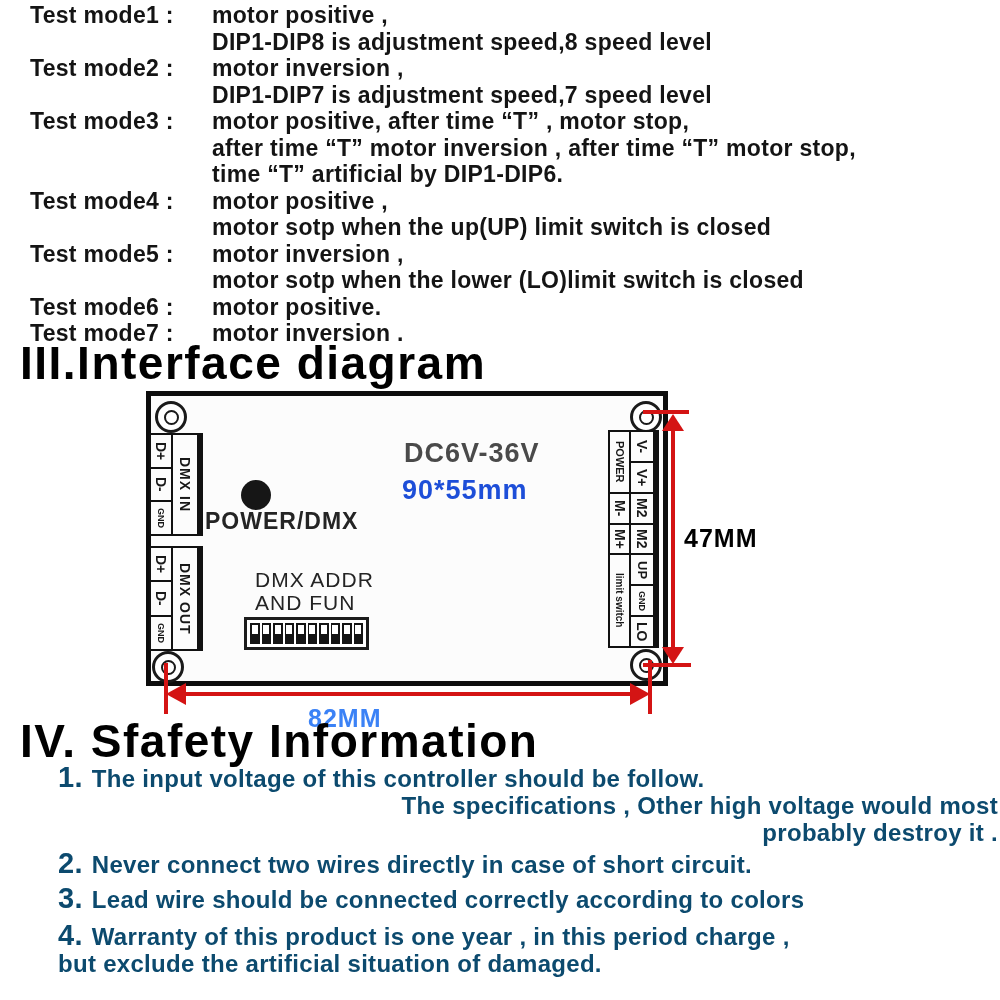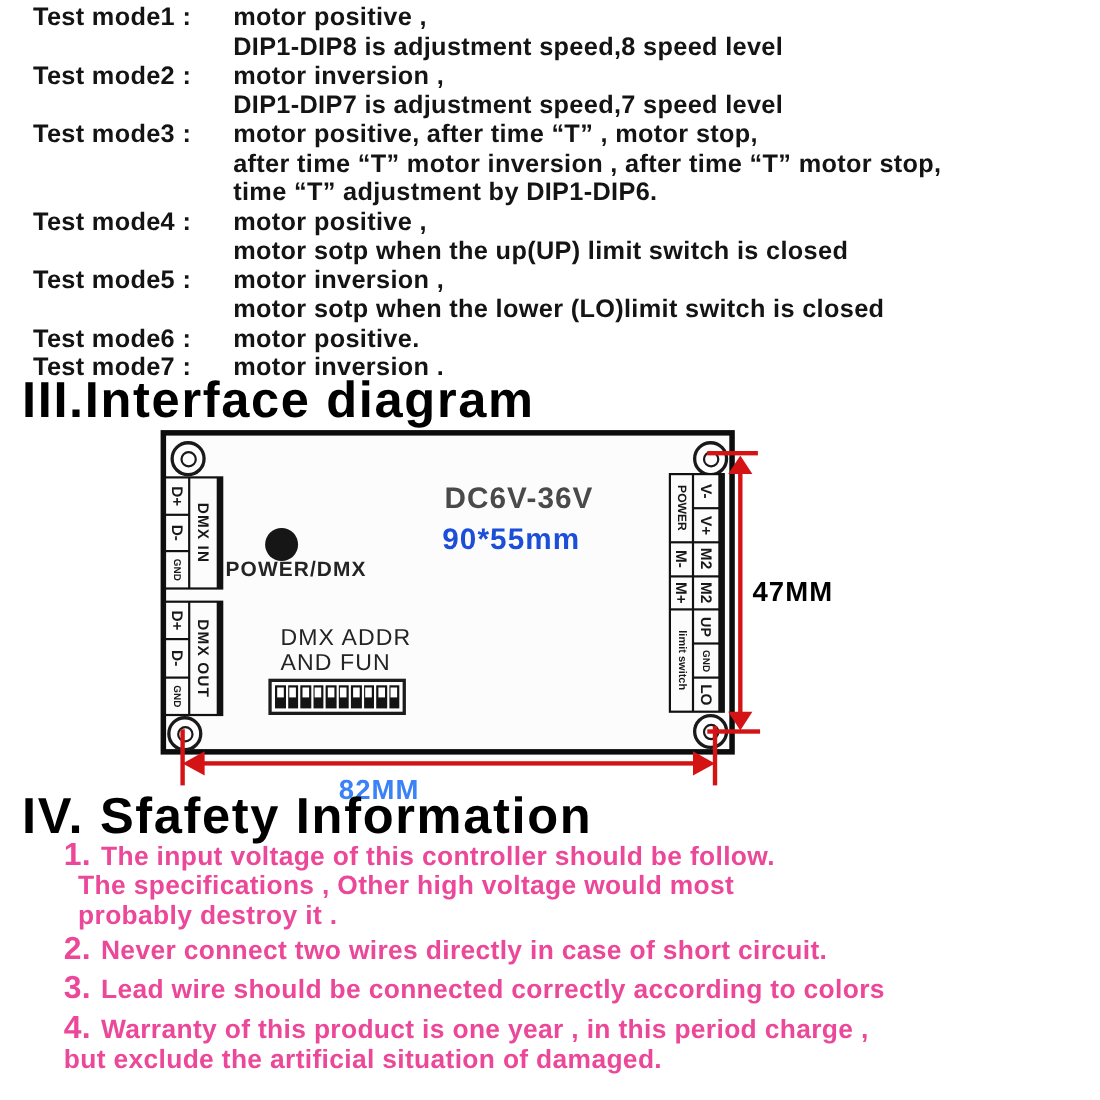--- a/index.html
+++ b/index.html
@@ -33,21 +33,21 @@
   .blk-left{left:-2px;width:50px;grid-template-columns:20px 24px;grid-template-rows:1fr 1fr 1fr;}
   .blk-left .title{grid-column:2;grid-row:1 / span 3;}
   .blk-right{left:457px;top:34px;width:47px;height:214px;
              grid-template-columns:19px 22px;grid-template-rows:repeat(7,1fr);}
 
   .pin-f{font-size:14px;}
   .pin-s{font-size:9px;letter-spacing:0;}
   .ttl-f{font-size:14px;letter-spacing:1px;}
 
   .led{position:absolute;left:90px;top:84px;width:30px;height:30px;border-radius:50%;background:#161616;}
-  .lbl-powerdmx{position:absolute;left:54px;top:112px;font-size:19px;font-weight:bold;
+  .lbl-powerdmx{position:absolute;left:54px;top:112px;font-size:23px;font-weight:bold;
                 letter-spacing:1px;color:#242424;}
   .lbl-voltage{position:absolute;left:253px;top:42px;font-size:27px;font-weight:bold;
                letter-spacing:1px;color:#4a4a4a;}
   .lbl-size{position:absolute;left:251px;top:79px;font-size:27px;font-weight:bold;
             letter-spacing:1px;color:#1d4ed8;}
   .lbl-dip{position:absolute;left:104px;top:172px;font-size:21px;font-weight:normal;
            line-height:23px;letter-spacing:1px;color:#242424;}
 
   .dipbox{position:absolute;left:93px;top:221px;width:125px;height:33px;border:3px solid #1c1c1c;
           background:#fff;box-sizing:border-box;display:flex;gap:2px;padding:3px;}
@@ -63,38 +63,38 @@
           border-top:17px solid #d41414;}
   .arr-lf{border-top:11px solid transparent;border-bottom:11px solid transparent;
           border-right:20px solid #d41414;}
   .arr-rt{border-top:11px solid transparent;border-bottom:11px solid transparent;
           border-left:20px solid #d41414;}
   .dim-lbl{position:absolute;font-size:25px;font-weight:bold;color:#4a4a4a;letter-spacing:1px;}
 
   
   .sf-wrap{position:absolute;left:58px;top:764px;width:940px;}
   .sf-line{line-height:27px;white-space:nowrap;font-size:24px;font-weight:bold;
-           letter-spacing:0.3px;color:#ec4899;}
+           letter-spacing:0.3px;color:#0c4a6e;}
   .sf-num{font-size:29px;margin-right:9px;}
-  .ind{margin-left:13px;}
+  .ind{margin-left:13px;text-align:right;}
   .g4{margin-top:4px;} .g6{margin-top:7px;} .g8{margin-top:9px;}
 </style>
 </head>
 <body>
 
 <div id="page">
 
   <div class="tm-wrap">
     <div class="tm-line"><span class="tm-label">Test mode1 :</span><span class="tm-text">motor positive ,</span></div>
     <div class="tm-line"><span class="tm-label"></span><span class="tm-text">DIP1-DIP8 is adjustment speed,8 speed level</span></div>
     <div class="tm-line"><span class="tm-label">Test mode2 :</span><span class="tm-text">motor inversion ,</span></div>
     <div class="tm-line"><span class="tm-label"></span><span class="tm-text">DIP1-DIP7 is adjustment speed,7 speed level</span></div>
     <div class="tm-line"><span class="tm-label">Test mode3 :</span><span class="tm-text">motor positive, after time “T” , motor stop,</span></div>
     <div class="tm-line"><span class="tm-label"></span><span class="tm-text">after time “T” motor inversion , after time “T” motor stop,</span></div>
-    <div class="tm-line"><span class="tm-label"></span><span class="tm-text">time “T” adjustment by DIP1-DIP6.</span></div>
+    <div class="tm-line"><span class="tm-label"></span><span class="tm-text">time “T” artificial by DIP1-DIP6.</span></div>
     <div class="tm-line"><span class="tm-label">Test mode4 :</span><span class="tm-text">motor positive ,</span></div>
     <div class="tm-line"><span class="tm-label"></span><span class="tm-text">motor sotp when the up(UP) limit switch is closed</span></div>
     <div class="tm-line"><span class="tm-label">Test mode5 :</span><span class="tm-text">motor inversion ,</span></div>
     <div class="tm-line"><span class="tm-label"></span><span class="tm-text">motor sotp when the lower (LO)limit switch is closed</span></div>
     <div class="tm-line"><span class="tm-label">Test mode6 :</span><span class="tm-text">motor positive.</span></div>
     <div class="tm-line"><span class="tm-label">Test mode7 :</span><span class="tm-text">motor inversion .</span></div>
   </div>
 
   <div class="h-big" style="top:336px;">III.Interface diagram</div>
 

